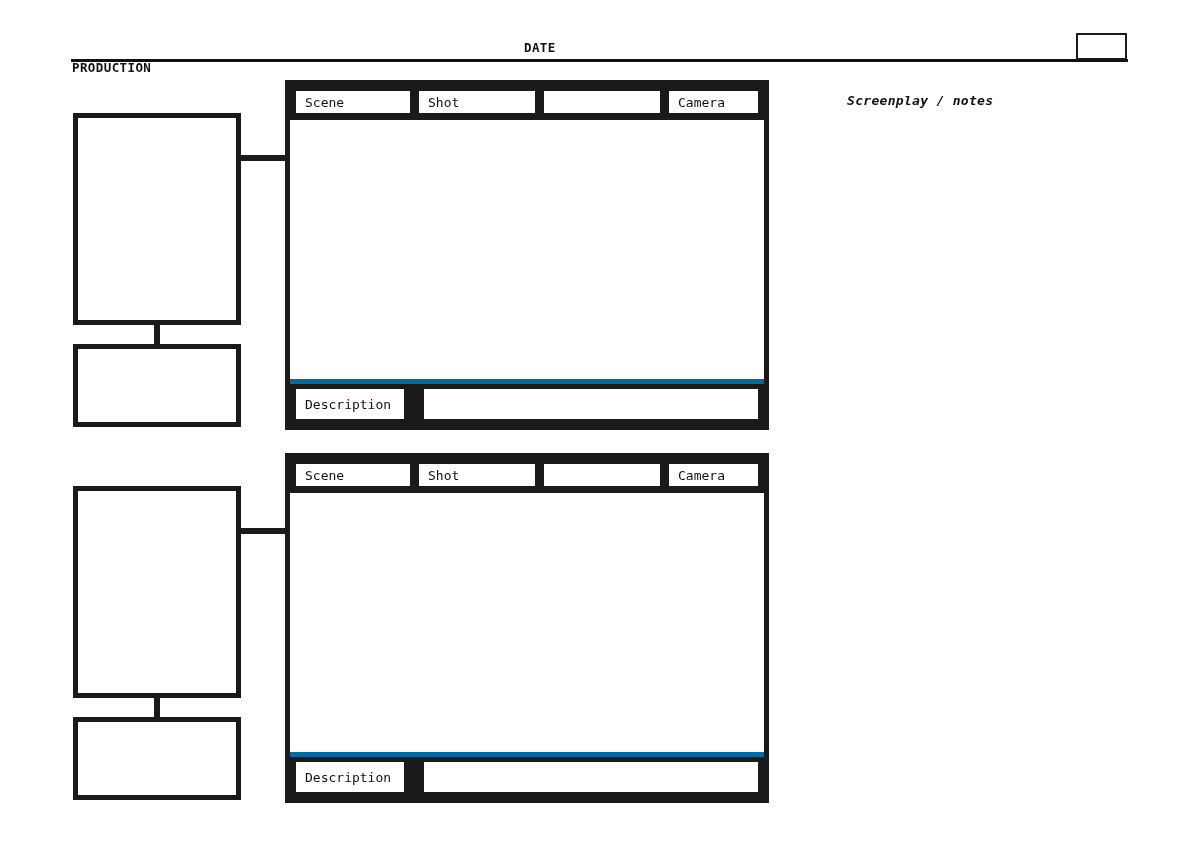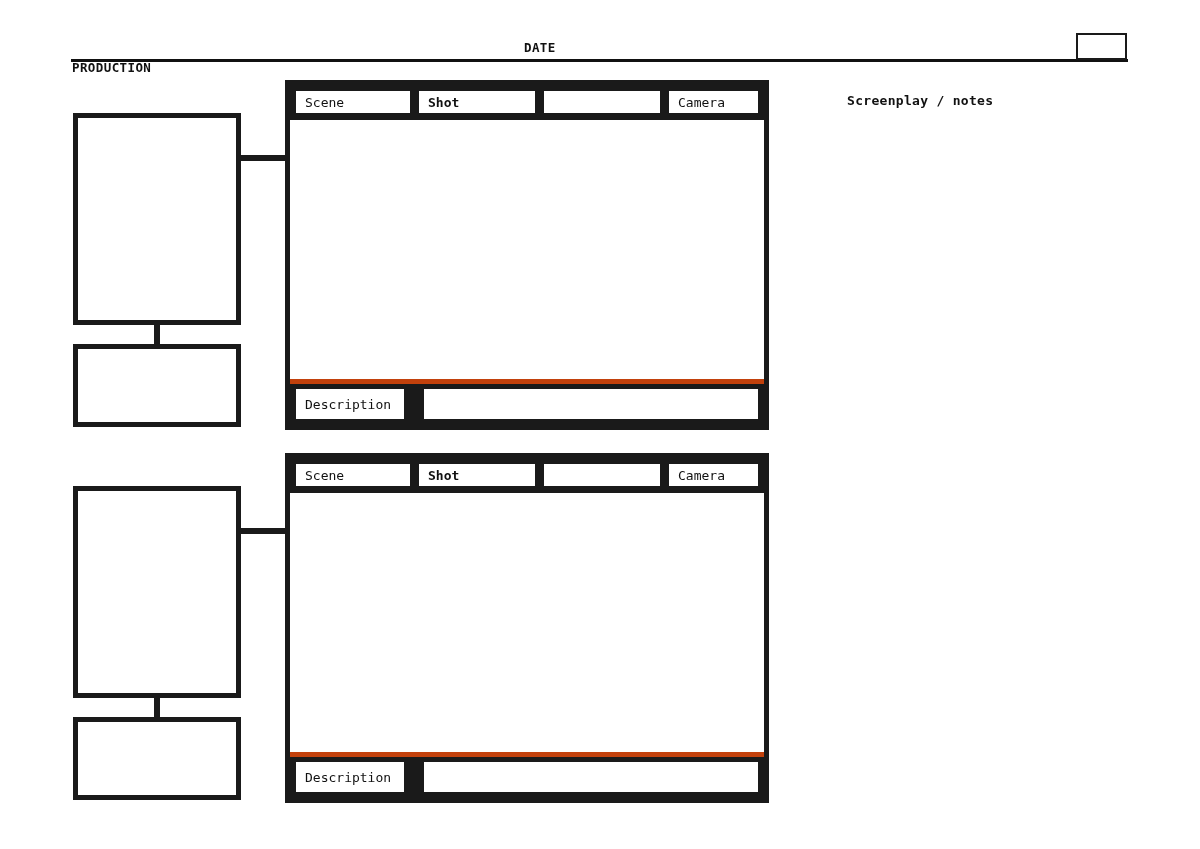--- a/index.html
+++ b/index.html
@@ -55,20 +55,21 @@
   #notes-heading {
     position: absolute;
     left: 847px;
     top: 93px;
     font-family: "DejaVu Sans Mono", monospace;
     font-weight: bold;
     font-size: 13px;
     letter-spacing: 0.3px;
     white-space: pre;
     color: #111111;
+    font-style: italic;
   }
 
   
   .board { position: absolute; }
 
   .tall-box, .wide-box {
     position: absolute;
     border: 5px solid #1a1a1a;
     background: #ffffff;
     box-sizing: border-box;
@@ -106,21 +107,21 @@
     display: flex;
     align-items: center;
     padding-left: 9px;
     font-family: "DejaVu Sans Mono", monospace;
     font-size: 13px;
     color: #111111;
     white-space: pre;
     overflow: hidden;
   }
   .meta-scene  { width: 118px; }
-  .meta-shot   { width: 120px; font-weight: bold; }
+  .meta-shot   { width: 120px; }
   .meta-blank  { width: 120px; }
   .meta-camera { flex: 1 1 auto; text-align: right; }
 
   
   .canvas-area {
     position: absolute;
     left: 0;
     right: 0;
     background: #ffffff;
   }
@@ -128,21 +129,21 @@
   
   .desc-row {
     position: absolute;
     left: 0;
     right: 0;
     bottom: 0;
     height: 46px;
     display: flex;
     background: #1a1a1a;
     box-sizing: border-box;
-    border-top: 5px solid #c2410c;
+    border-top: 5px solid #0369a1;
     gap: 16px;
     padding: 3px 4px 4px 4px;
   }
   .desc-label {
     width: 112px;
     background: #ffffff;
     border: 2px solid #1a1a1a;
     box-sizing: border-box;
     display: flex;
     align-items: center;

